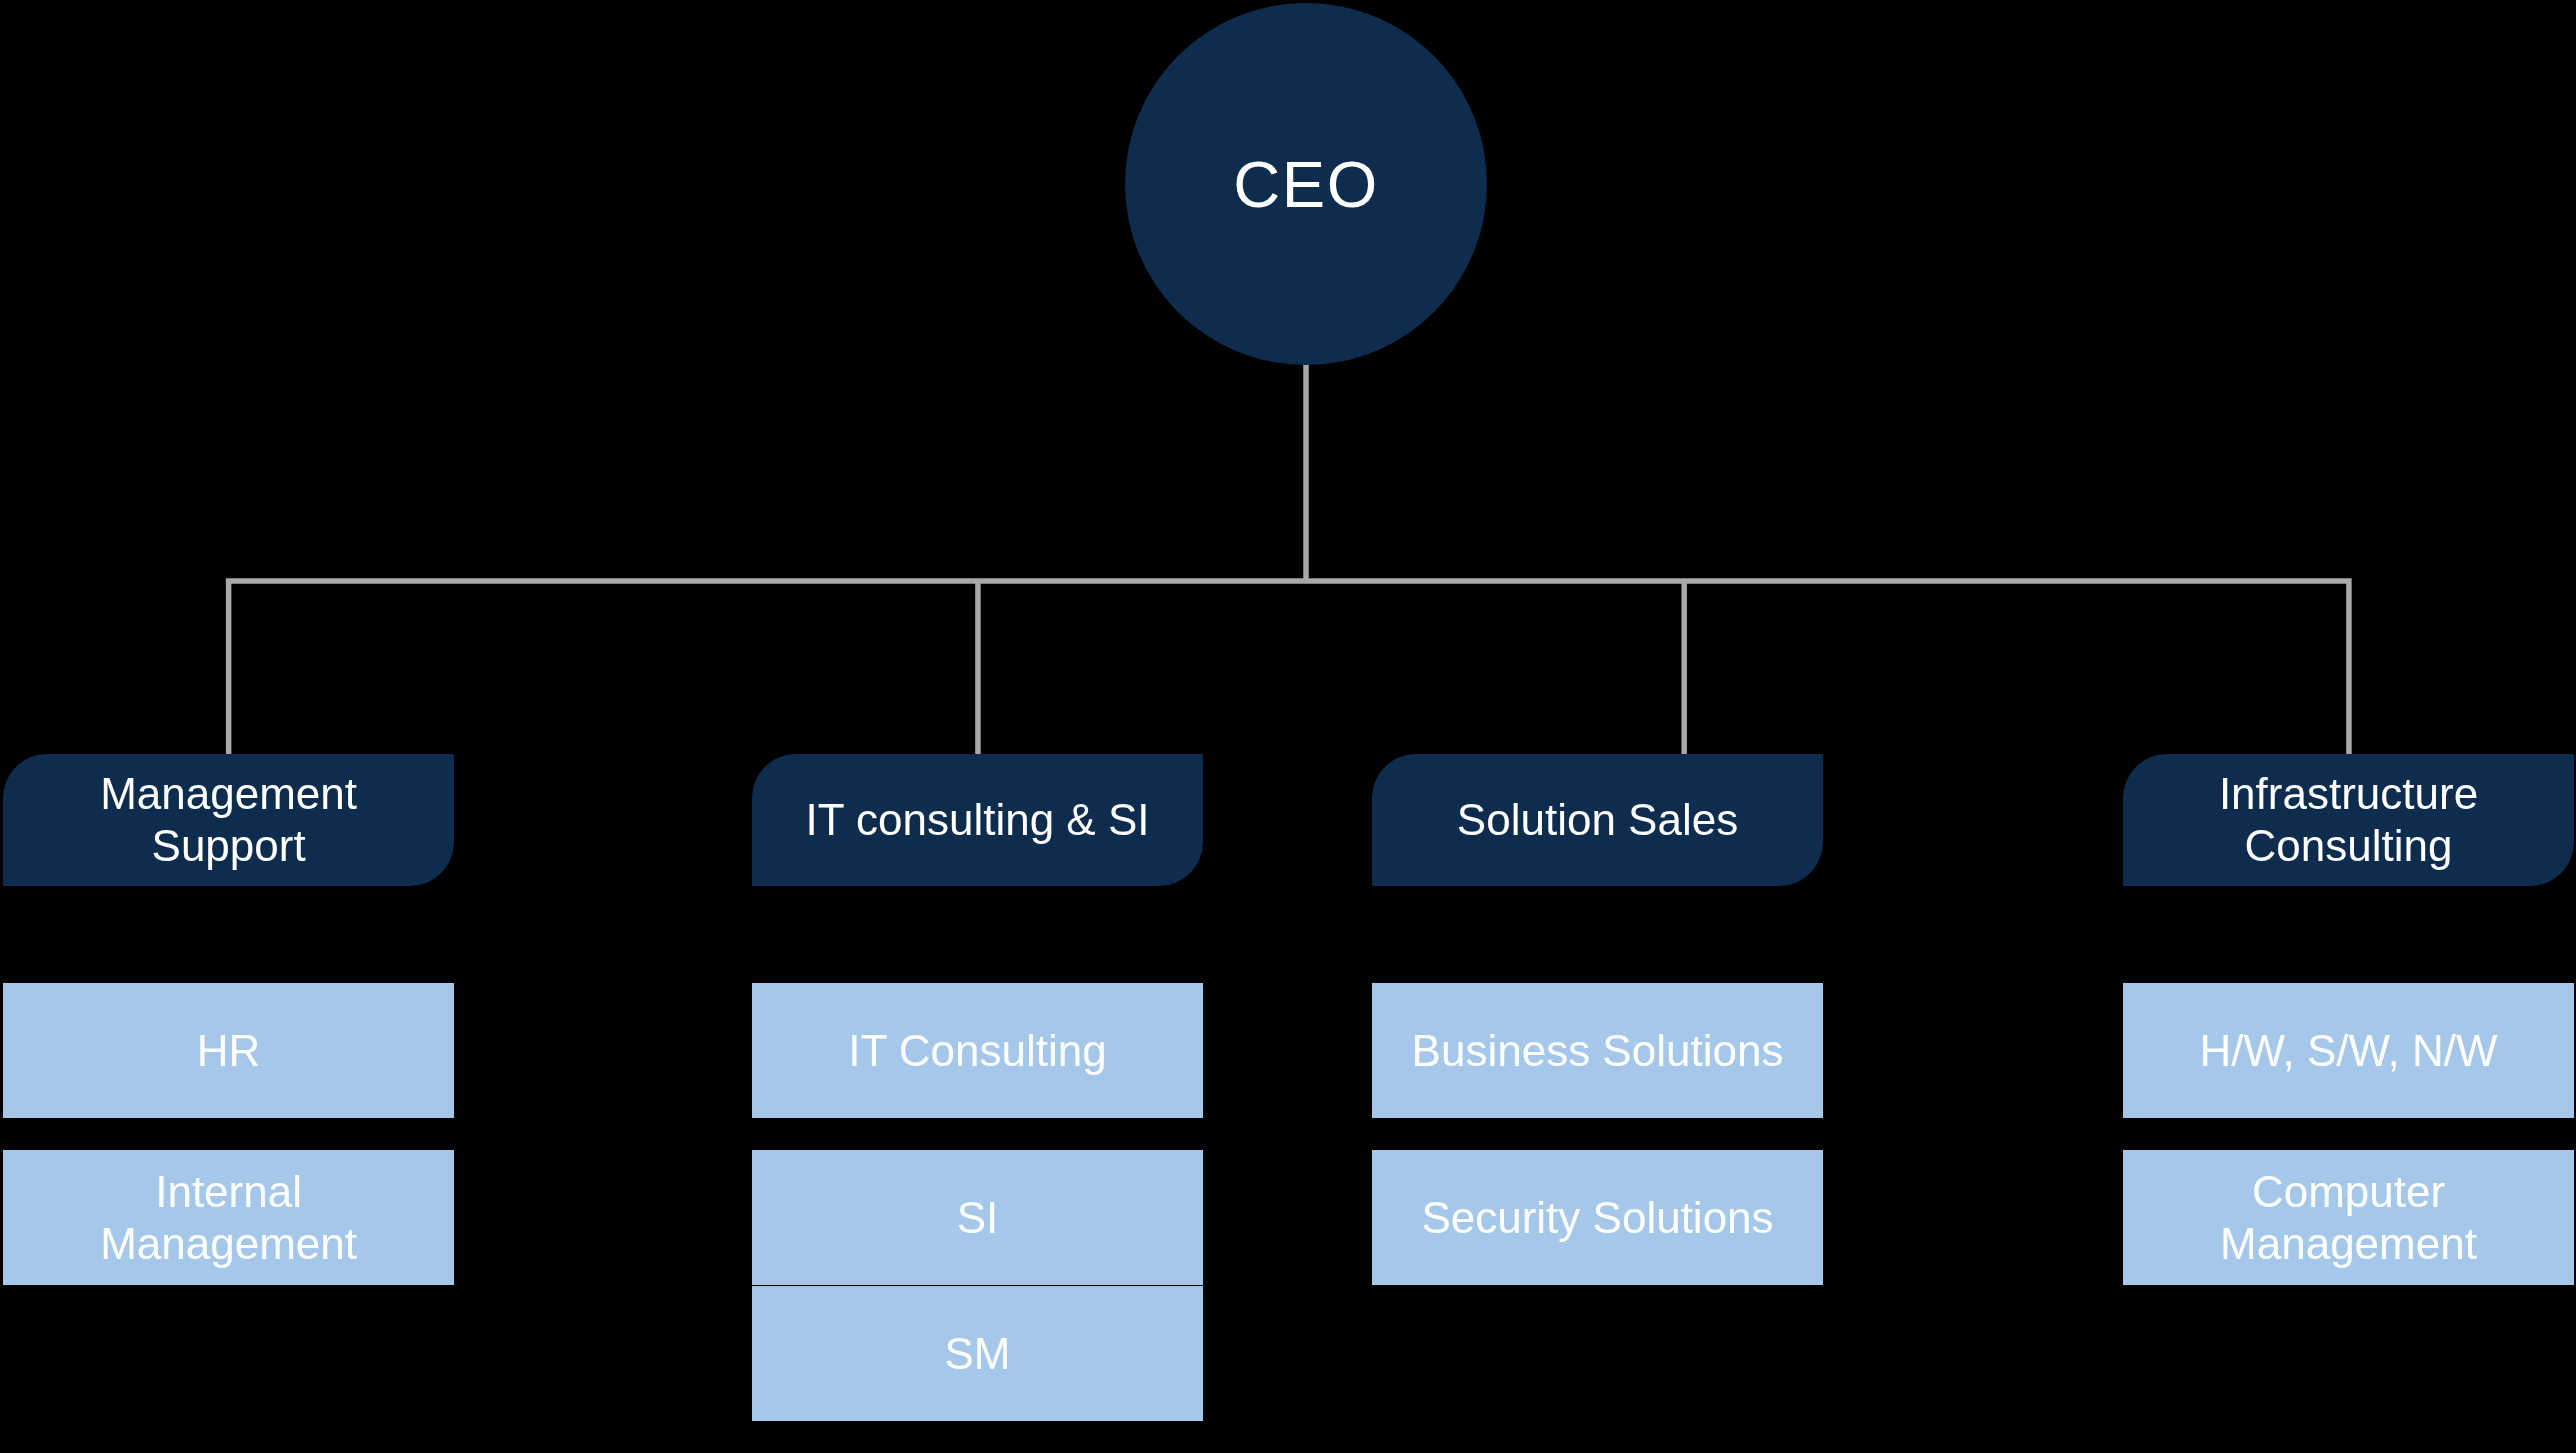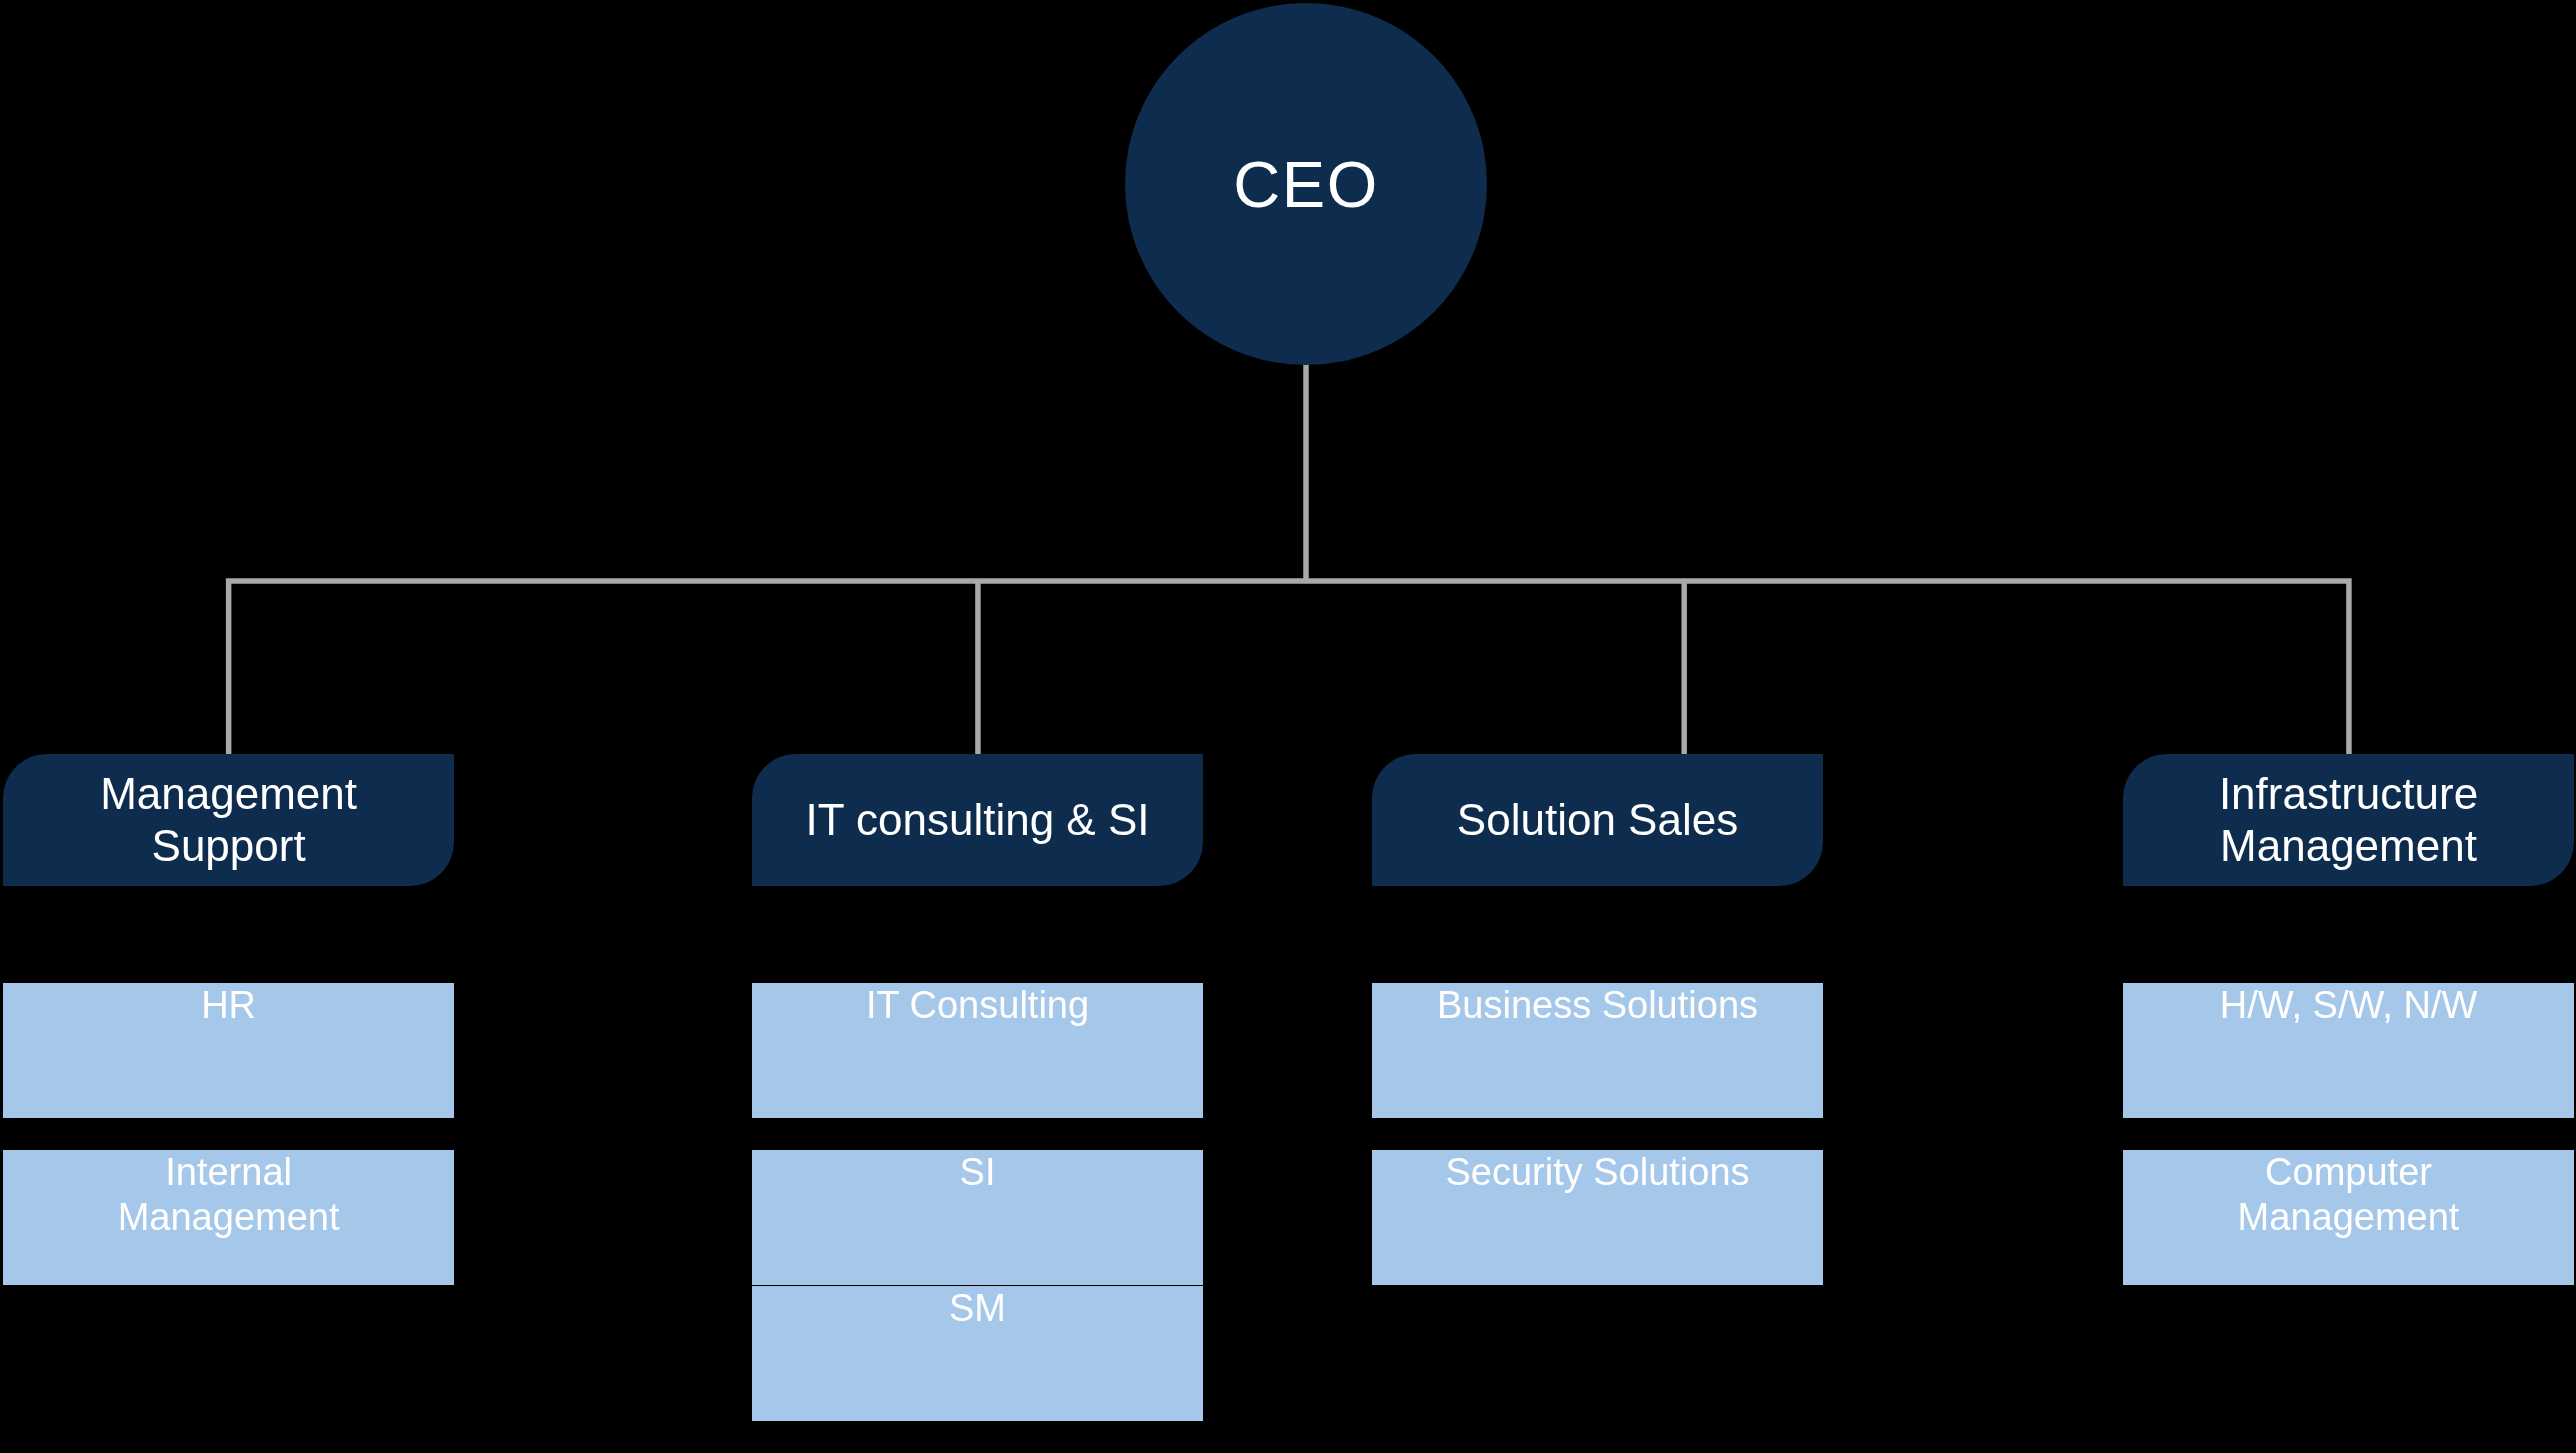--- a/index.html
+++ b/index.html
@@ -56,23 +56,23 @@
     display:flex;align-items:center;justify-content:center;
     text-align:center;
     font-size:44px;
     line-height:1.18;
     white-space:pre-line;
   }
   .cell{
     position:absolute;left:0;
     width:451px;height:135px;
     background:var(--light_blue);
-    display:flex;align-items:flex-start;justify-content:center;
+    display:flex;align-items:center;justify-content:center;
     text-align:center;
-    font-size:38px;
+    font-size:44px;
     line-height:1.18;
     white-space:pre-line;
     color:var(--text);
   }
   .r1{top:229px;}
   .r2{top:396px;}
   .r3{top:532px;}
 </style>
 </head>
 <body>
@@ -127,21 +127,21 @@
       <span>Business Solutions</span>
     </div>
     <div class="cell r2">
       <span>Security Solutions</span>
     </div>
   </div>
 
   <div class="col col-4">
     <div class="hdr">
       <span>Infrastructure
-Management</span>
+Consulting</span>
     </div>
     <div class="cell r1">
       <span>H/W, S/W, N/W</span>
     </div>
     <div class="cell r2">
       <span>Computer
 Management</span>
     </div>
   </div>
 

